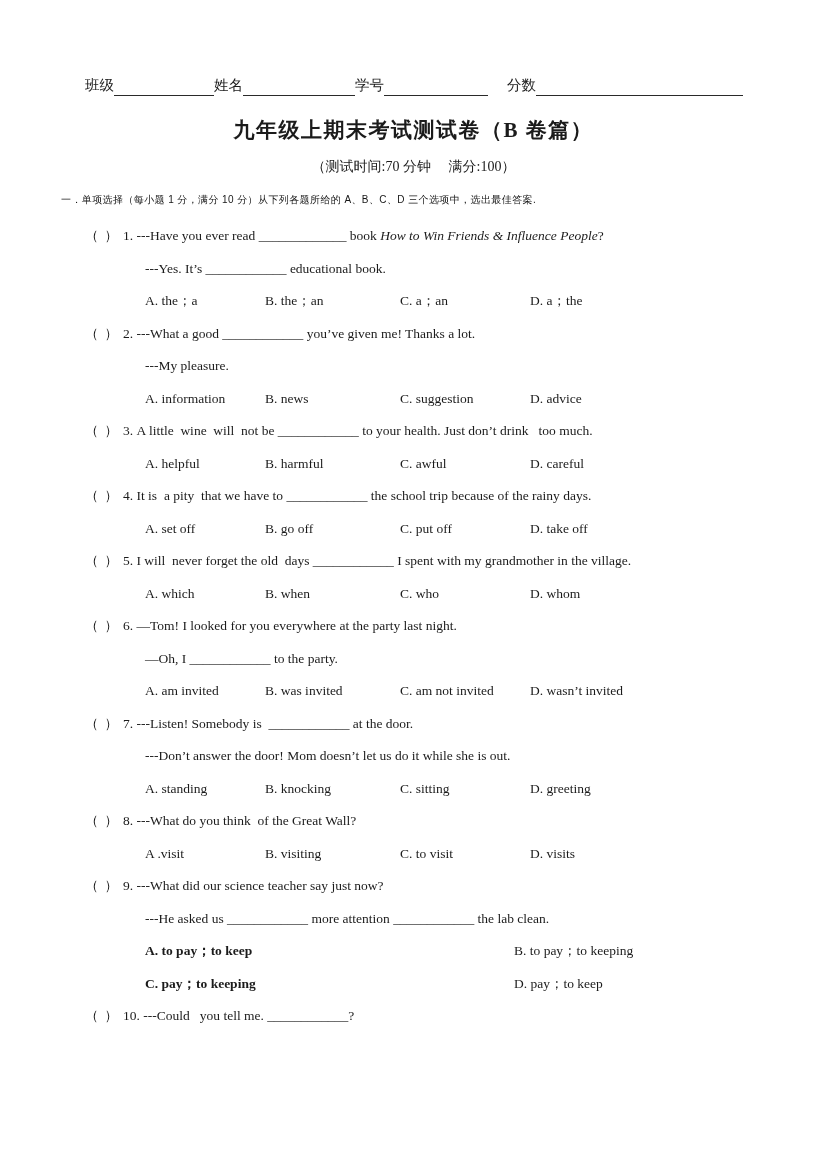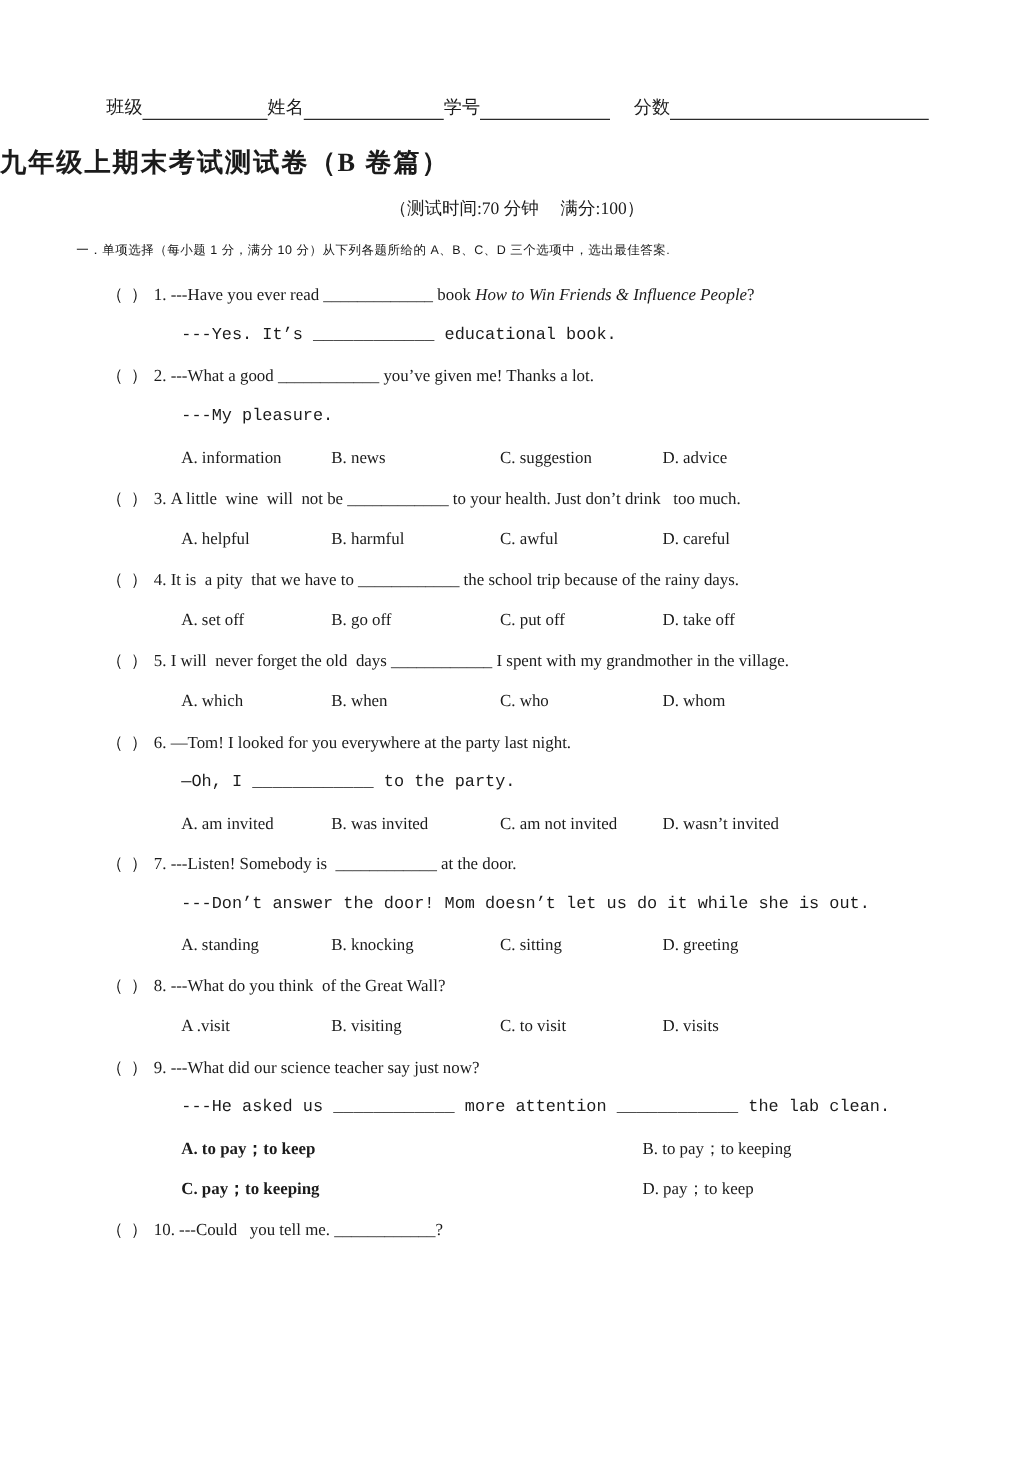--- a/index.html
+++ b/index.html
@@ -24,21 +24,21 @@
   .field-line { border-bottom: 1px solid #2a2a2a; height: 17px; flex: none; }
   .field:nth-child(1) .field-line { width: 100px; }
   .field:nth-child(2) .field-line { width: 112px; }
   .field:nth-child(3) .field-line { width: 104px; }
   .field:nth-child(4) { flex: 1; margin-left: 19px; }
   .field:nth-child(4) .field-line { flex: 1; }
 
   
   .title {
     position: absolute; top: 116px; left: 0; width: 100%;
-    font-size: 21px; font-weight: bold;
+    text-align: center; font-size: 21px; font-weight: bold;
     letter-spacing: 1.5px; white-space: pre;
   }
   .subtitle {
     position: absolute; top: 158px; left: 0; width: 100%;
     text-align: center; font-size: 14px; white-space: pre;
   }
 
   
   .section-heading {
     position: absolute; top: 193px; left: 61px; right: 40px;
@@ -46,21 +46,21 @@
     font-size: 10px; color: #161616; white-space: pre;
     letter-spacing: 0.4px;
   }
 
   
   #questions { position: absolute; top: 220px; left: 0; width: 827px; }
   .qline {
     height: 32.5px; display: flex; align-items: center;
     padding-left: 85px; font-size: 13.5px; white-space: pre;
   }
-  .qline.cont { padding-left: 145px; font-family: Liberation Mono, monospace; }
+  .qline.cont { padding-left: 145px; }
   .qline.opts { padding-left: 145px; }
   .bracket {
     width: 33px; flex: none; display: flex;
     justify-content: space-between; margin-right: 5px;
   }
   .qnum { flex: none; }
   .italic { font-style: italic; }
   .opt4 { flex: none; overflow: visible; }
   .opts .opt4:nth-child(1) { width: 120px; }
   .opts .opt4:nth-child(2) { width: 135px; }
@@ -80,20 +80,21 @@
   <div class="title">九年级上期末考试测试卷（B 卷篇）</div>
 
   <div class="subtitle">（测试时间:70 分钟     满分:100）</div>
 
   <div class="section-heading">一．单项选择（每小题 1 分，满分 10 分）从下列各题所给的 A、B、C、D 三个选项中，选出最佳答案.</div>
 
   <div id="questions">
       <div>
         <div class="qline stem"><span class="bracket"><span>（</span><span>）</span></span><span class="qnum">1. </span><span>---Have you ever read _____________ book </span><span class="italic">How to Win Friends &amp; Influence People</span><span>?</span></div>
         <div class="qline cont"><span>---Yes. It’s ____________ educational book.</span></div>
+        <div class="qline opts"><span class="opt4">A. the；a</span><span class="opt4">B. the；an</span><span class="opt4">C. a；an</span><span class="opt4">D. a；the</span></div>
       </div>
       <div>
         <div class="qline stem"><span class="bracket"><span>（</span><span>）</span></span><span class="qnum">2. </span><span>---What a good ____________ you’ve given me! Thanks a lot.</span></div>
         <div class="qline cont"><span>---My pleasure.</span></div>
         <div class="qline opts"><span class="opt4">A. information</span><span class="opt4">B. news</span><span class="opt4">C. suggestion</span><span class="opt4">D. advice</span></div>
       </div>
       <div>
         <div class="qline stem"><span class="bracket"><span>（</span><span>）</span></span><span class="qnum">3. </span><span>A little  wine  will  not be ____________ to your health. Just don’t drink   too much.</span></div>
         <div class="qline opts"><span class="opt4">A. helpful</span><span class="opt4">B. harmful</span><span class="opt4">C. awful</span><span class="opt4">D. careful</span></div>
       </div>

